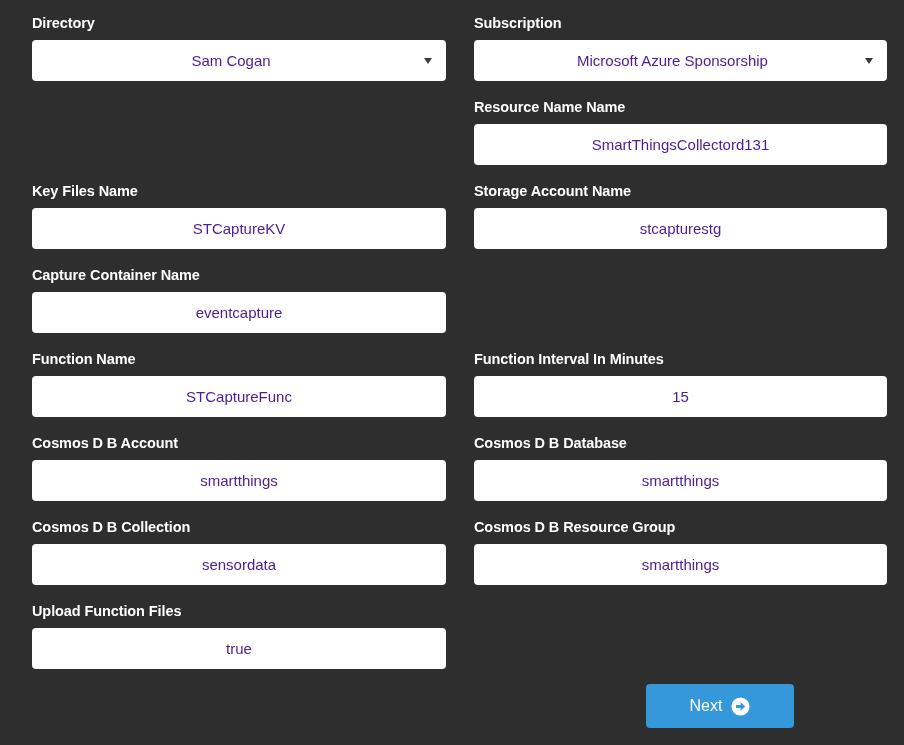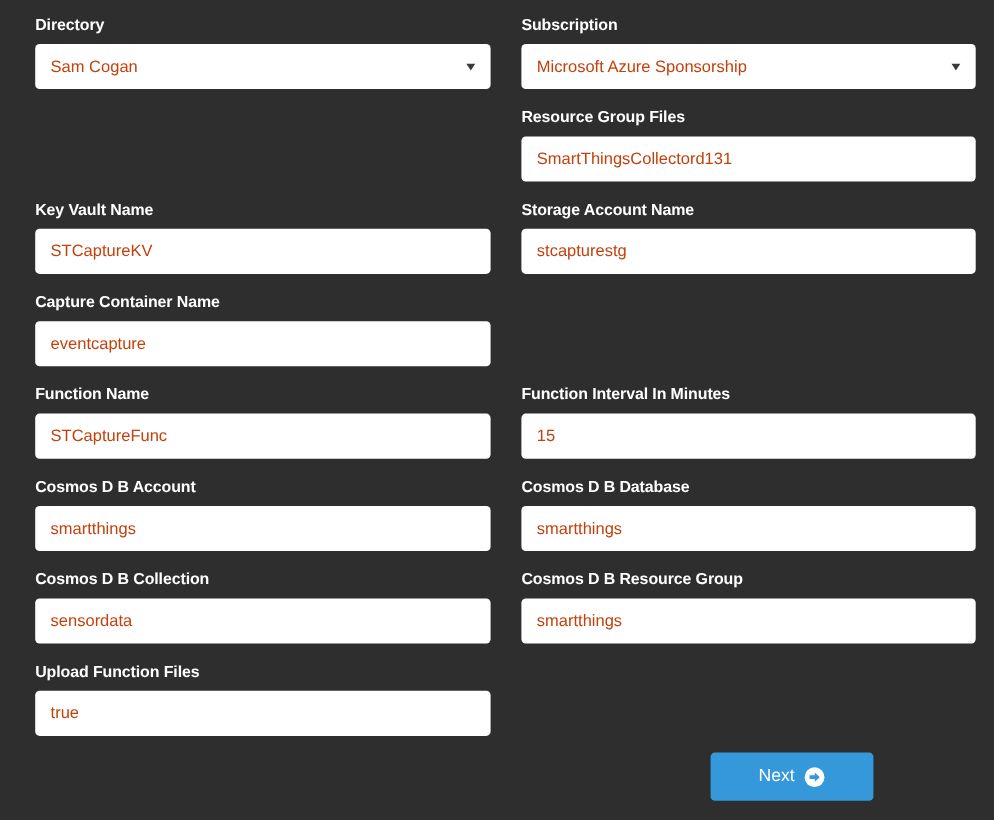--- a/index.html
+++ b/index.html
@@ -50,28 +50,29 @@
     height: 41px;
     background: #ffffff;
     border: none;
     border-radius: 4px;
     display: flex;
     align-items: center;
     padding: 0 14px;
   }
 
   .control-value {
-    color: #c2410c;
+    color: #4c1d95;
     font-size: 15px;
     line-height: 19px;
     font-family: "Liberation Sans", sans-serif;
     white-space: nowrap;
     overflow: hidden;
     text-overflow: ellipsis;
     flex: 1 1 auto;
+    text-align: center;
   }
 
   .caret {
     flex: 0 0 auto;
     width: 0;
     height: 0;
     margin-left: 8px;
     border-left: 4px solid transparent;
     border-right: 4px solid transparent;
     border-top: 6px solid #3a3a3a;
@@ -124,27 +125,27 @@
         </div>
       </div>
       <div class="field col-right">
         <label class="field-label">Subscription</label>
         <div class="control">
           <span class="control-value">Microsoft Azure Sponsorship</span>
           <span class="caret"></span>
         </div>
       </div>
       <div class="field col-right">
-        <label class="field-label">Resource Group Files</label>
+        <label class="field-label">Resource Name Name</label>
         <div class="control">
           <span class="control-value">SmartThingsCollectord131</span>
         </div>
       </div>
       <div class="field col-left">
-        <label class="field-label">Key Vault Name</label>
+        <label class="field-label">Key Files Name</label>
         <div class="control">
           <span class="control-value">STCaptureKV</span>
         </div>
       </div>
       <div class="field col-right">
         <label class="field-label">Storage Account Name</label>
         <div class="control">
           <span class="control-value">stcapturestg</span>
         </div>
       </div>

